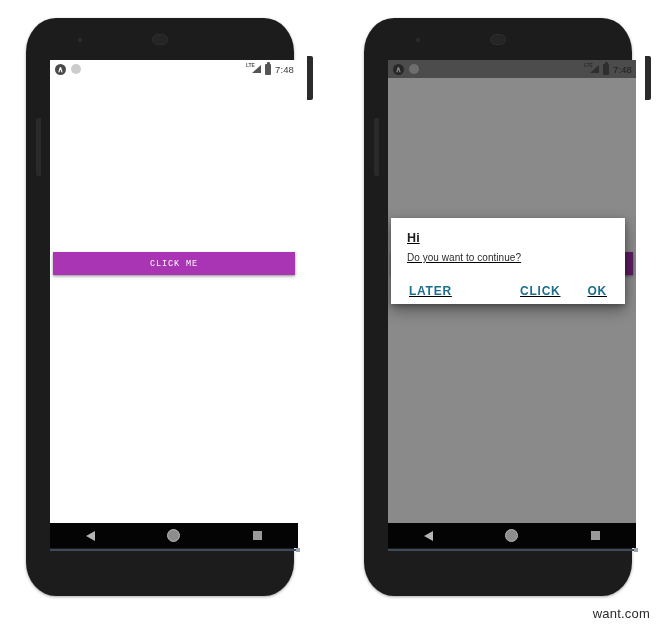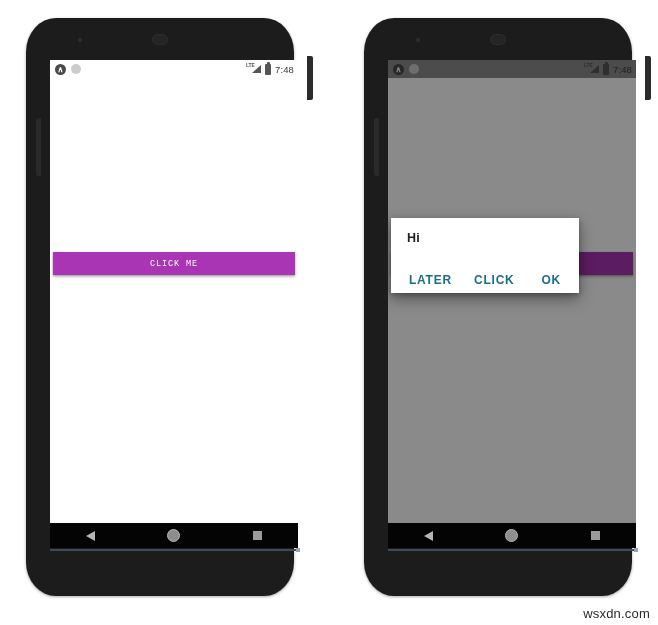--- a/index.html
+++ b/index.html
@@ -196,25 +196,26 @@
     height: 463px;
     background: rgba(0,0,0,0.46);
     z-index: 5;
   }
 
   
   .dialog {
     position: absolute;
     left: 3px;
     top: 158px;
-    width: 188px;
+    width: 234px;
     background: #ffffff;
     z-index: 6;
     box-shadow: 0 6px 14px rgba(0,0,0,0.38), 0 2px 5px rgba(0,0,0,0.25);
     padding: 13px 16px 0 16px;
+    text-decoration: underline;
   }
   .dialog-title {
     font-size: 12.5px;
     font-weight: bold;
     color: #202020;
     letter-spacing: 0.1px;
     margin-bottom: 7px;
   }
   .dialog-msg {
     font-size: 10px;
@@ -367,35 +368,36 @@
               <span class="lte-text">LTE</span>
               <span class="signal-tri"></span>
             </div>
             <div class="battery"></div>
             <div class="clock">7:48</div>
           </div>
         </div>
 
         <div class="dialog">
           <div class="dialog-title">Hi</div>
+          <div class="dialog-msg">Do you want to continue?</div>
           <div class="dialog-actions">
             <button class="dlg-btn">LATER</button>
             <span class="dlg-spacer"></span>
             <button class="dlg-btn">CLICK</button>
             <span class="dlg-gap"></span>
             <button class="dlg-btn">OK</button>
           </div>
         </div>
 
       </div>
 
       <div class="nav-bar">
         <span class="nav-back"></span>
         <span class="nav-home"></span>
         <span class="nav-recent"></span>
       </div>
       <div class="bottom-line"></div>
     </div>
   </div>
 
-  <div class="watermark">wsxdn.com</div>
+  <div class="watermark">want.com</div>
 
 </div>
 
 </body></html>

